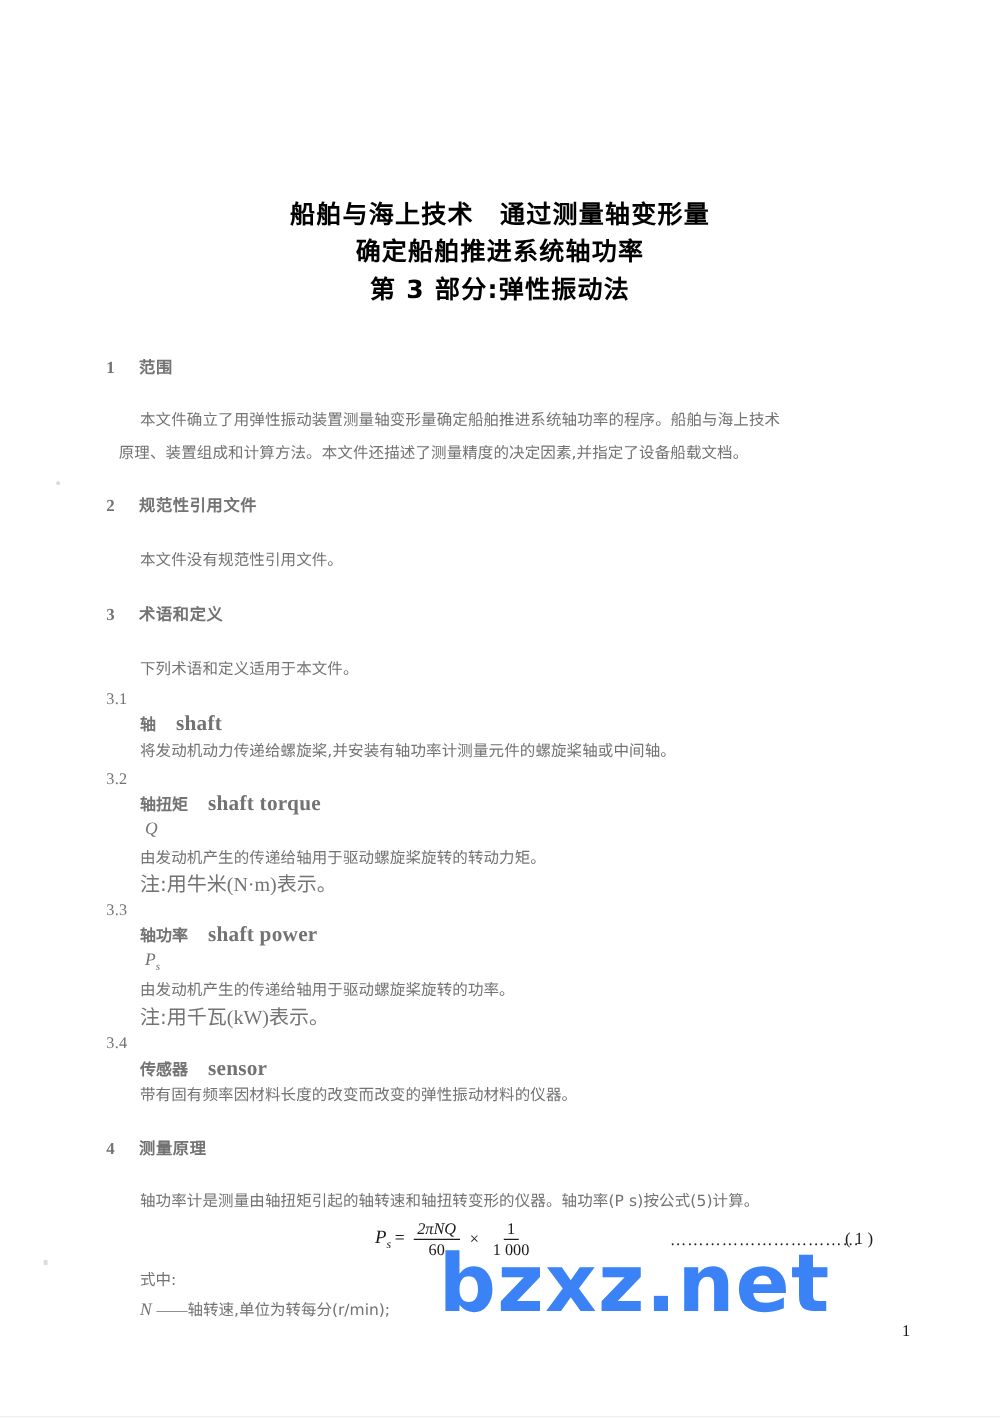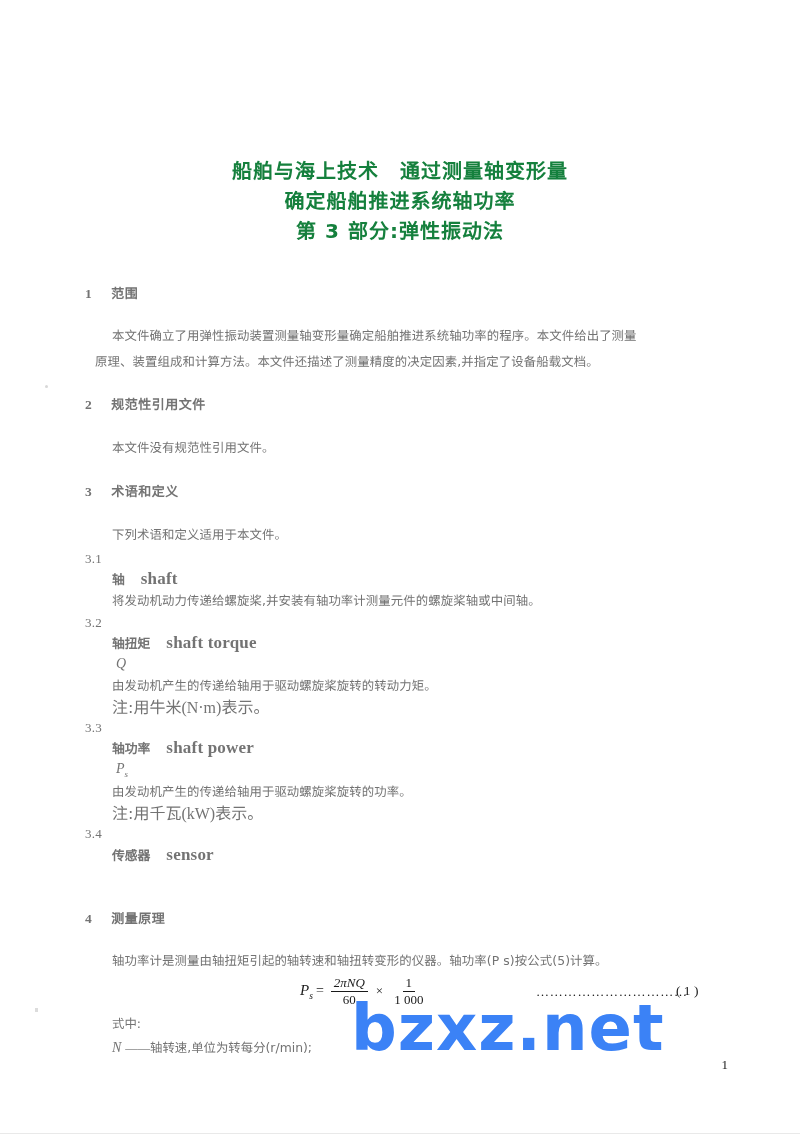--- a/index.html
+++ b/index.html
@@ -87,21 +87,21 @@
     top: 156px;
     width: 800px;
     text-align: center;
   }
   .title-line {
     font-family: "DejaVu Sans", sans-serif;
     font-weight: 700;
     font-size: 20px;
     line-height: 30px;
     letter-spacing: 1px;
-    color: #15803d;
+    color: #000000;
   }
 
   
   .txt {
     position: absolute;
     font-family: "DejaVu Sans", sans-serif;
     font-size: 12.4px;
     line-height: 21px;
     color: #737373;
     white-space: nowrap;
@@ -256,21 +256,21 @@
     <div class="title-block">
       <div class="title-line">船舶与海上技术　通过测量轴变形量</div>
       <div class="title-line">确定船舶推进系统轴功率</div>
       <div class="title-line">第 3 部分:弹性振动法</div>
     </div>
 
     <div class="txt clause-head" style="left:85px; top:283px;">
       <span class="clause-num">1</span>
       <span style="display:inline-block;width:14px;"></span><span>范围</span>
     </div>
-    <div class="txt body-par" style="left:112px; top:325px;">本文件确立了用弹性振动装置测量轴变形量确定船舶推进系统轴功率的程序。本文件给出了测量</div>
+    <div class="txt body-par" style="left:112px; top:325px;">本文件确立了用弹性振动装置测量轴变形量确定船舶推进系统轴功率的程序。船舶与海上技术</div>
     <div class="txt body-par" style="left:95px; top:351px;">原理、装置组成和计算方法。本文件还描述了测量精度的决定因素,并指定了设备船载文档。</div>
 
     <div class="txt clause-head" style="left:85px; top:394px;">
       <span class="clause-num">2</span>
       <span style="display:inline-block;width:14px;"></span><span>规范性引用文件</span>
     </div>
     <div class="txt body-par" style="left:112px; top:437px;">本文件没有规范性引用文件。</div>
 
     <div class="txt clause-head" style="left:85px; top:481px;">
       <span class="clause-num">3</span>
@@ -305,20 +305,21 @@
     <div class="txt body-par" style="left:112px; top:781px;text-align:right;">由发动机产生的传递给轴用于驱动螺旋桨旋转的功率。</div>
     <div class="txt note" style="left:112px; top:803px;">
       <span>注:</span><span class="unit">用千瓦(kW)表示。</span>
     </div>
 
     <div class="txt term-num" style="left:85px; top:823px;">3.4</div>
     <div class="txt" style="left:112px; top:844px;">
       <span class="term-name">传感器</span>
       <span style="display:inline-block;width:12px;"></span><span class="term-en">sensor</span>
     </div>
+    <div class="txt body-par" style="left:112px; top:865px;">带有固有频率因材料长度的改变而改变的弹性振动材料的仪器。</div>
 
     <div class="txt clause-head" style="left:85px; top:908px;">
       <span class="clause-num">4</span>
       <span style="display:inline-block;width:14px;"></span><span>测量原理</span>
     </div>
     <div class="txt body-par" style="left:112px; top:950px;">轴功率计是测量由轴扭矩引起的轴转速和轴扭转变形的仪器。轴功率(P s)按公式(5)计算。</div>
 
     <div class="formula-row">
       <span class="fml-lhs"><span>P</span><sub>s</sub></span>
       <span class="fml-eq">=</span>

